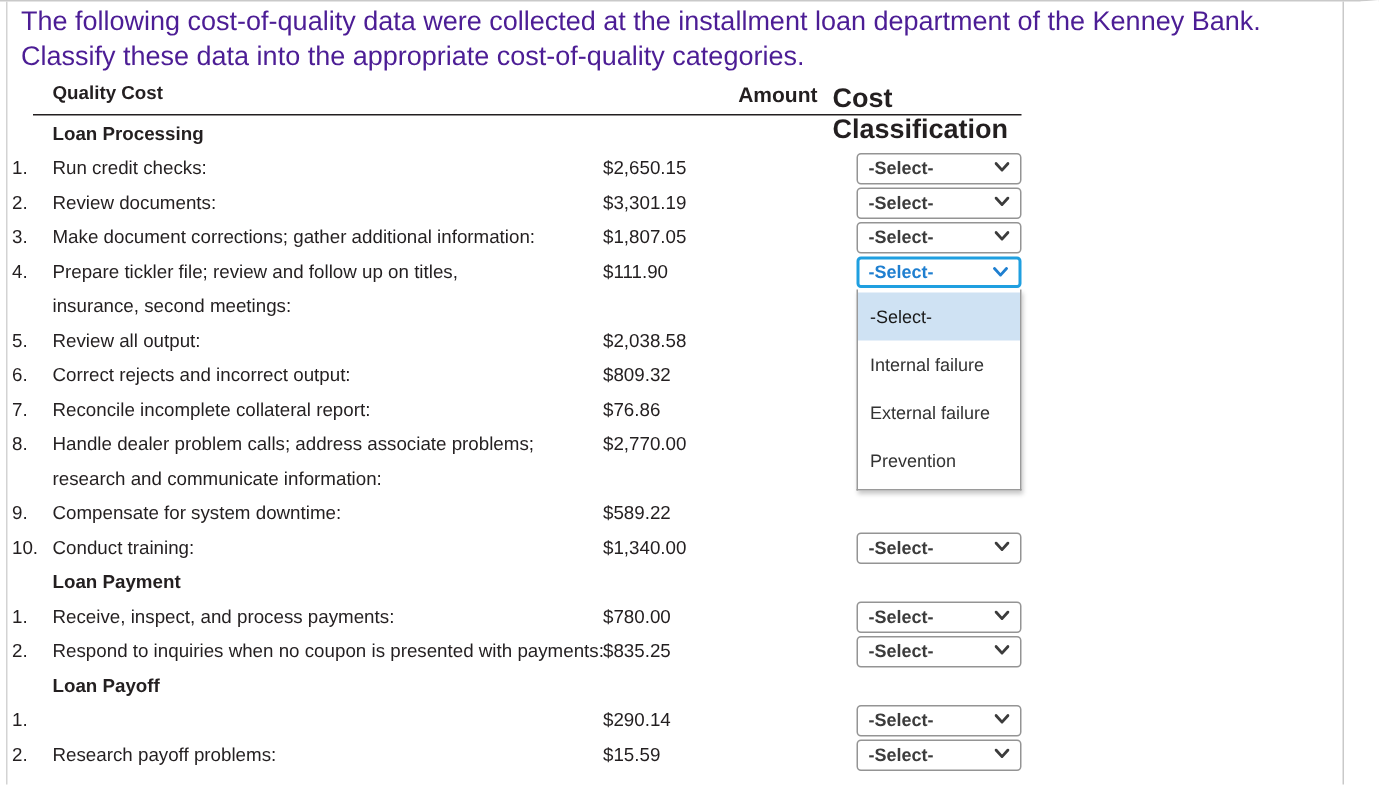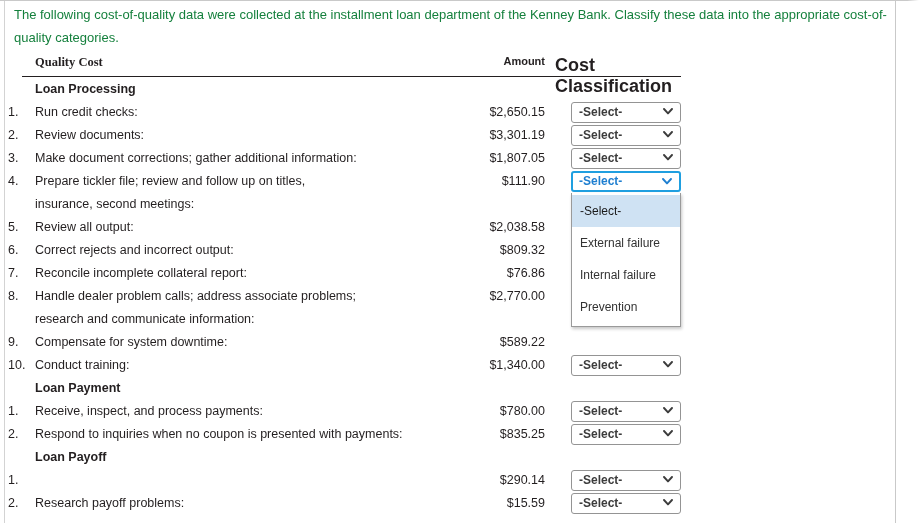--- a/index.html
+++ b/index.html
@@ -41,51 +41,50 @@
     width: 1px;
     height: 523px;
     background: #d3d3d3;
   }
   .intro {
     position: absolute;
     left: 14px;
     top: 2px;
     width: 884px;
     line-height: 23px;
-    font-size: 13px;
-    color: #15803d;
+    font-size: 18px;
+    color: #4c1d95;
   }
   
   .tbl {
     position: absolute;
     left: 22px;
     top: 54px;
     width: 659px;
   }
   .hdr {
     position: relative;
     height: 21px;
     border-bottom: 1.5px solid #231f20;
   }
   .hdr .h-quality {
     position: absolute;
     left: 13px;
     top: 0;
     font-weight: bold;
     font-size: 12.5px;
-    font-family: Liberation Serif, serif;
   }
   .hdr .h-amount {
     position: absolute;
     left: 380px;
     top: 0;
     width: 143px;
     text-align: right;
     font-weight: bold;
-    font-size: 11px;
+    font-size: 14px;
   }
   .hdr .h-class {
     position: absolute;
     left: 533px;
     top: 0;
     font-weight: bold;
     font-size: 18px;
   }
 
   .rows {
@@ -113,21 +112,20 @@
     white-space: nowrap;
   }
   .row .desc.group {
     font-weight: bold;
   }
   .row .amt {
     position: absolute;
     left: 380px;
     top: 0;
     width: 143px;
-    text-align: right;
     font-size: 12.5px;
   }
   .row .sel-cell {
     position: absolute;
     left: 549px;
     top: 0px;
     width: 110px;
     height: 23px;
   }
 
@@ -259,22 +257,22 @@
           <span class="amt">$111.90</span>
           <span class="sel-cell">
             <span class="sel focused"><span>-Select-</span><span class="caret">
                 <svg width="10" height="7" viewBox="0 0 10 7">
                   <path d="M1 1 L5 5.4 L9 1" fill="none" stroke="currentColor" stroke-width="1.9" stroke-linecap="round" stroke-linejoin="round"></path>
                 </svg>
               </span></span>
           </span>
           <div class="listbox">
             <div class="opt sel-opt">-Select-</div>
+            <div class="opt">Internal failure</div>
             <div class="opt">External failure</div>
-            <div class="opt">Internal failure</div>
             <div class="opt">Prevention</div>
           </div>
         </div>
         <div class="row">
           <span class="desc">insurance, second meetings:</span>
         </div>
         <div class="row">
           <span class="num">5.</span>
           <span class="desc">Review all output:</span>
           <span class="amt">$2,038.58</span>

